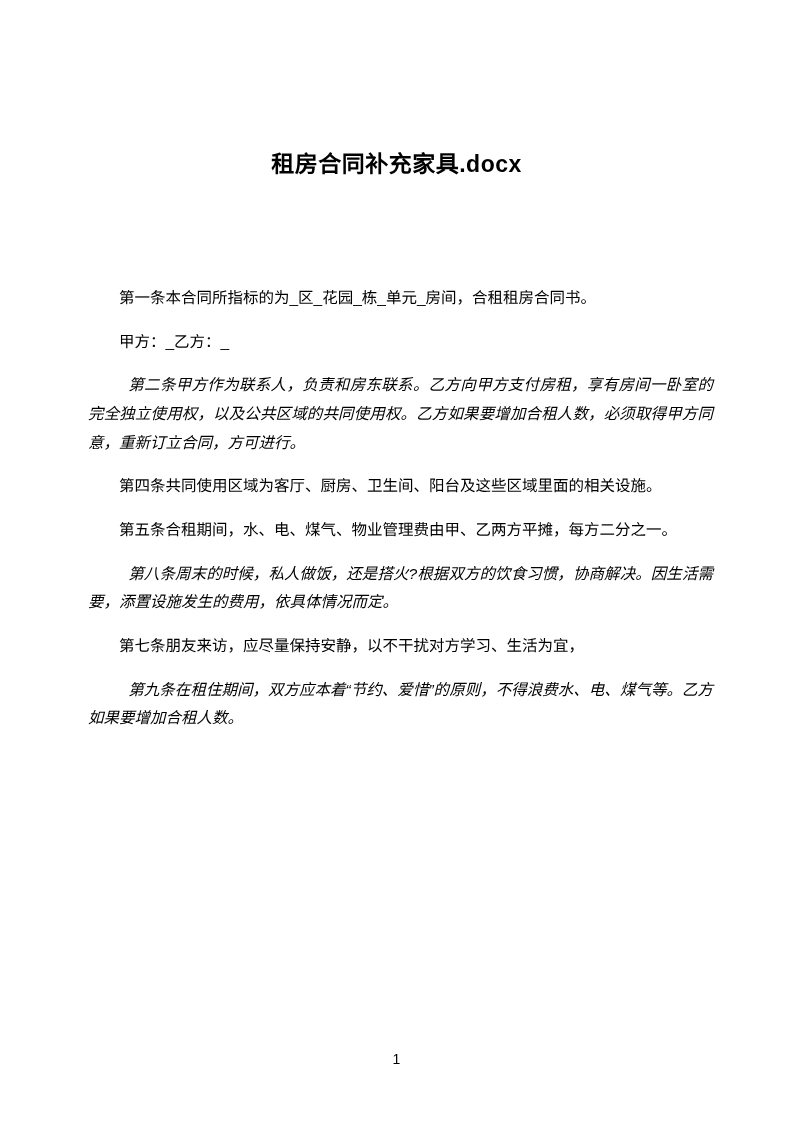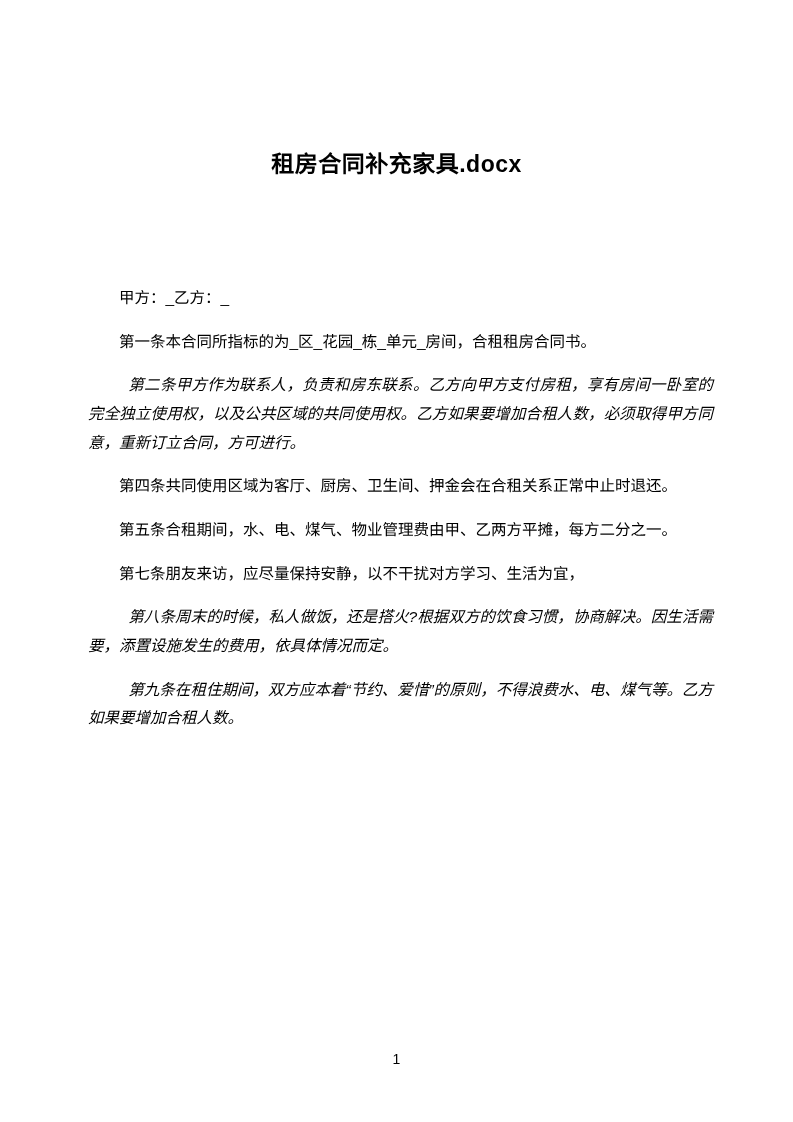--- a/index.html
+++ b/index.html
@@ -64,25 +64,25 @@
   }
 </style>
 </head>
 <body>
 
 <div class="page">
 
   <h1 class="doc-title">租房合同补充家具.docx</h1>
 
   <div class="body-area">
+    <p class="para indent-1">第一条本合同所指标的为_区_花园_栋_单元_房间，合租租房合同书。</p>
     <p class="para indent-1">甲方：_乙方：_</p>
-    <p class="para indent-1">第一条本合同所指标的为_区_花园_栋_单元_房间，合租租房合同书。</p>
     <p class="para indent-2">第二条甲方作为联系人，负责和房东联系。乙方向甲方支付房租，享有房间一卧室的完全独立使用权，以及公共区域的共同使用权。乙方如果要增加合租人数，必须取得甲方同意，重新订立合同，方可进行。</p>
-    <p class="para indent-1">第四条共同使用区域为客厅、厨房、卫生间、押金会在合租关系正常中止时退还。</p>
+    <p class="para indent-1">第四条共同使用区域为客厅、厨房、卫生间、阳台及这些区域里面的相关设施。</p>
     <p class="para indent-1">第五条合租期间，水、电、煤气、物业管理费由甲、乙两方平摊，每方二分之一。</p>
+    <p class="para indent-2">第八条周末的时候，私人做饭，还是搭火?根据双方的饮食习惯，协商解决。因生活需要，添置设施发生的费用，依具体情况而定。</p>
     <p class="para indent-1">第七条朋友来访，应尽量保持安静，以不干扰对方学习、生活为宜，</p>
-    <p class="para indent-2">第八条周末的时候，私人做饭，还是搭火?根据双方的饮食习惯，协商解决。因生活需要，添置设施发生的费用，依具体情况而定。</p>
     <p class="para indent-2">第九条在租住期间，双方应本着“节约、爱惜”的原则，不得浪费水、电、煤气等。乙方如果要增加合租人数。</p>
   </div>
 
   <div class="page-number">1</div>
 
 </div>
 
 </body></html>

